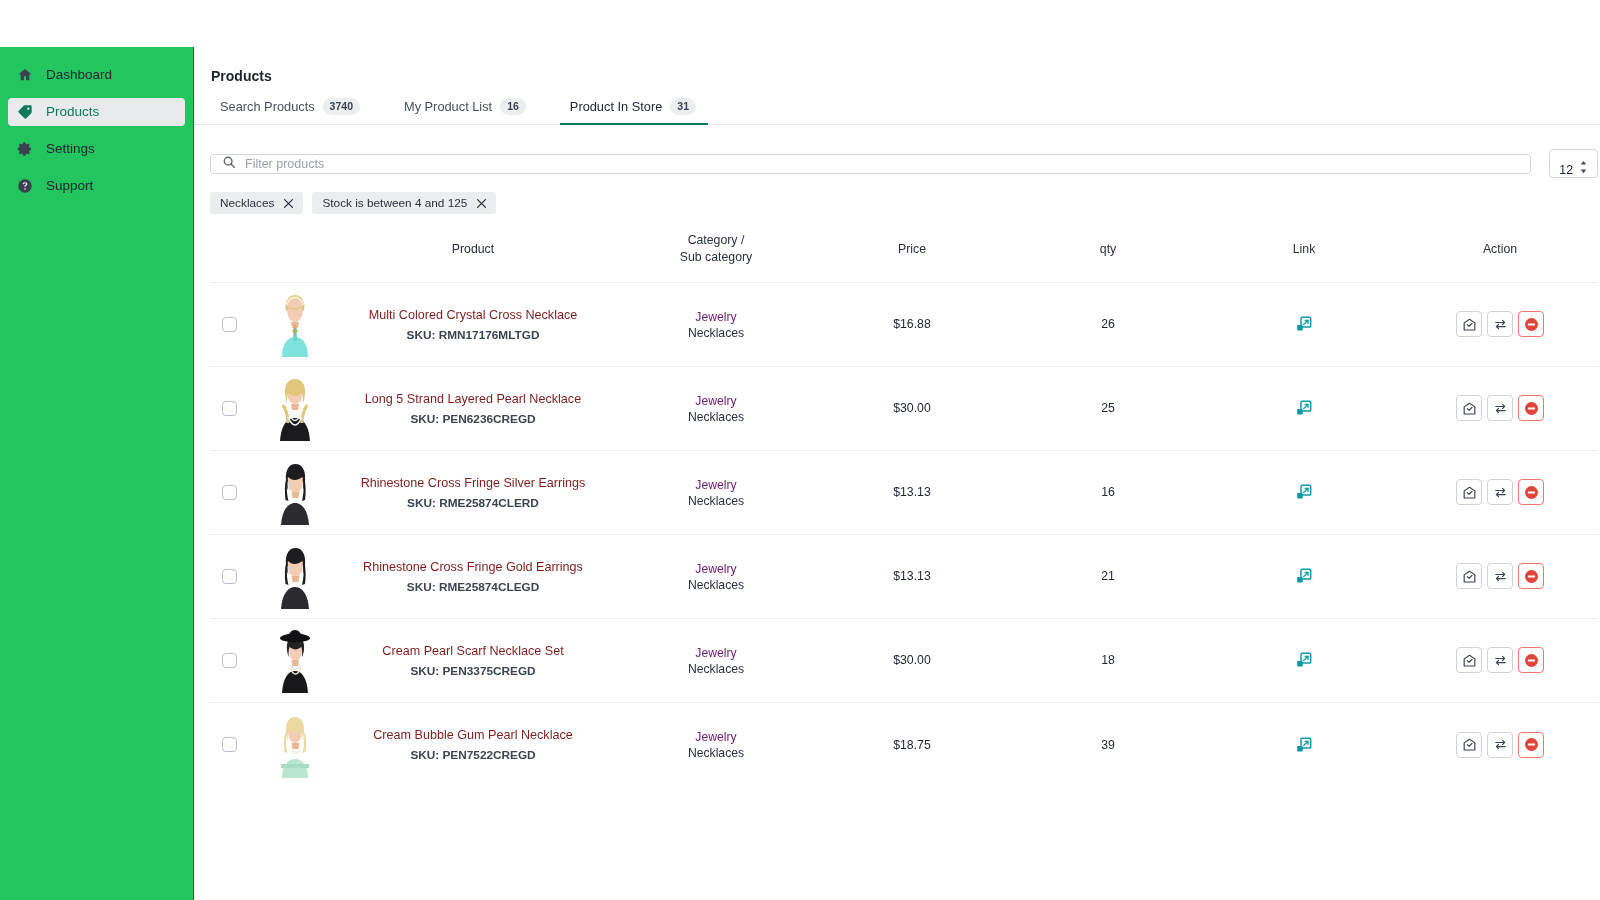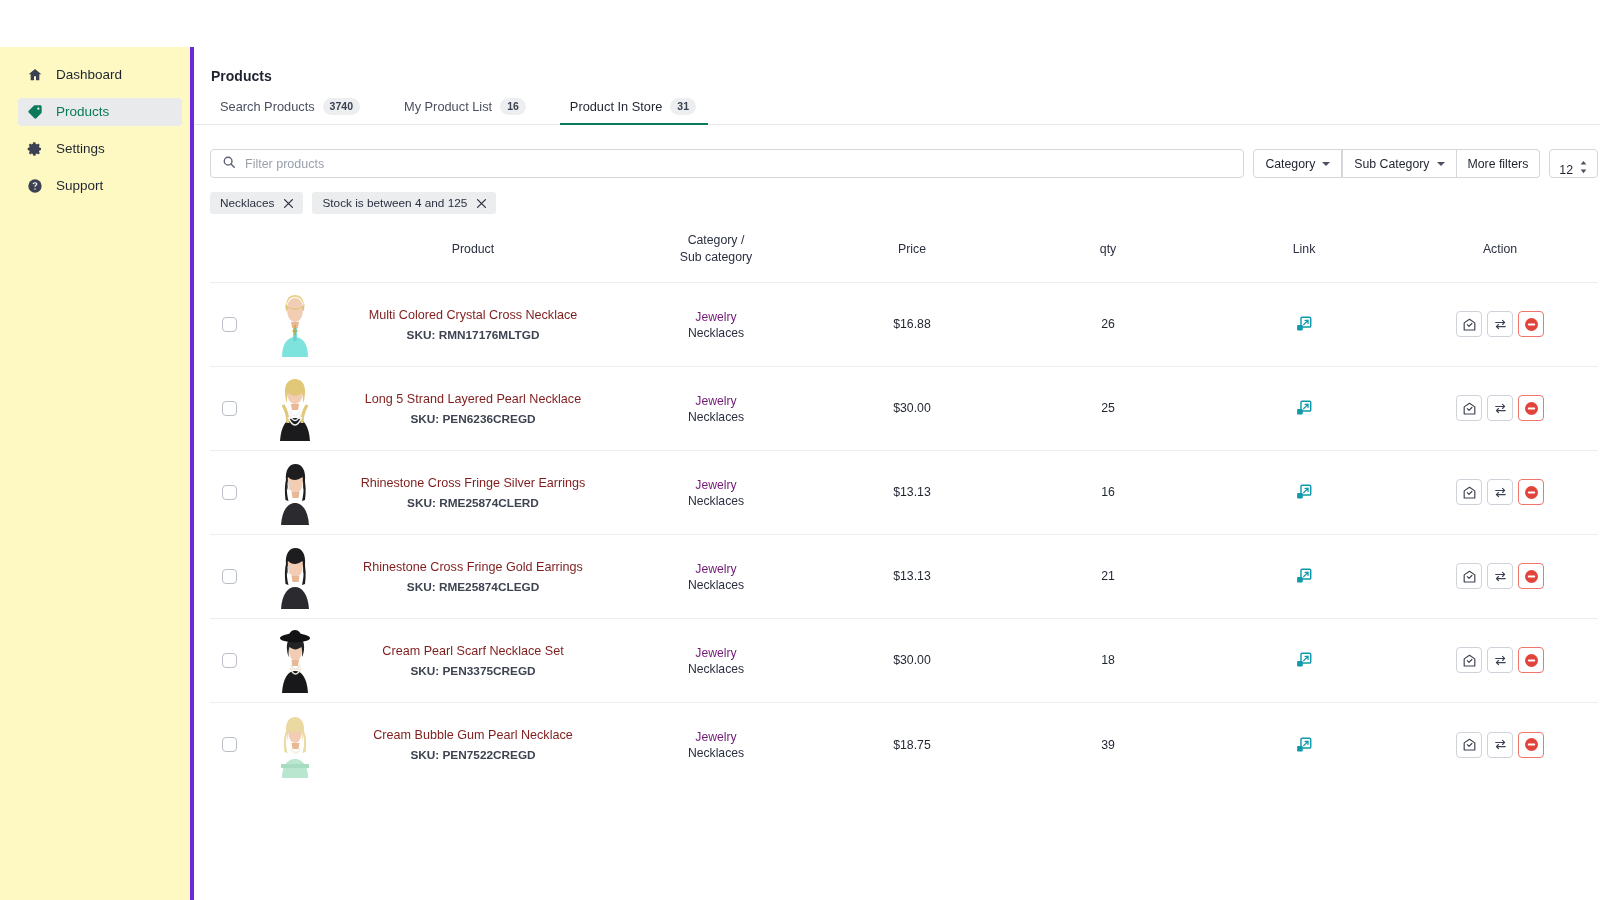--- a/index.html
+++ b/index.html
@@ -12,24 +12,23 @@
   .app { position: relative; width: 1600px; height: 900px; background:#fff; }
 
   
   .topstrip { height: 47px; background: #ffffff; width: 100%; }
 
   .shell { display: flex; height: 853px; }
 
   
   .sidebar {
     width: 194px; flex: 0 0 194px;
-    background: #fef9c3;
-    border-right: 4px solid #6d28d9;
+    background: #22c55e;
+    border-right: 1px solid #6d28d9;
     padding-top: 14px;
-    padding-left: 10px;
   }
   .nav-item {
     display: flex; align-items: center;
     gap: 13px;
     height: 28px;
     margin: 0 8px 0 8px;
     padding: 0 8px;
     border-radius: 4px;
     color: #1f2430;
     font-size: 13.5px;
@@ -83,21 +82,21 @@
   .content { padding: 0 16px; }
 
   
   .filter-row {
     display: flex; align-items: center;
     gap: 0;
     padding-top: 24px;
   }
   .search-box {
     flex: 1 1 auto;
-    height: 29px;
+    height: 20px;
     border: 1px solid #d3d6db;
     border-radius: 4px;
     display: flex; align-items: center;
     gap: 9px;
     padding: 0 11px;
     background: #fff;
     margin-right: 9px;
   }
   .search-input {
     border: 0; outline: 0; flex: 1;
@@ -288,33 +287,20 @@
           <div class="search-box">
             <span>
               <svg width="14" height="14" viewBox="0 0 24 24" fill="none" stroke="#5b6170" stroke-width="2.4">
                 <circle cx="10.5" cy="10.5" r="6.6"></circle>
                   <path d="M15.4 15.4 21 21" stroke-linecap="round"></path>
               </svg>
             </span>
             <input class="search-input" type="text" placeholder="Filter products" style="">
           </div>
 
-          <div class="btn-group">
-            <button class="fbtn">
-              <span>Category</span>
-              <span class="caret"></span>
-            </button>
-            <button class="fbtn">
-              <span>Sub Category</span>
-              <span class="caret"></span>
-            </button>
-            <button class="fbtn">
-              <span>More filters</span>
-            </button>
-          </div>
 
           <div class="num-box">
             <span>12</span>
             <span>
               <svg width="9" height="14" viewBox="0 0 10 16" fill="#4a5060">
                 <path d="M5 1 8.2 5.2H1.8z"></path>
                   <path d="M5 15 1.8 10.8h6.4z"></path>
               </svg>
             </span>
           </div>

